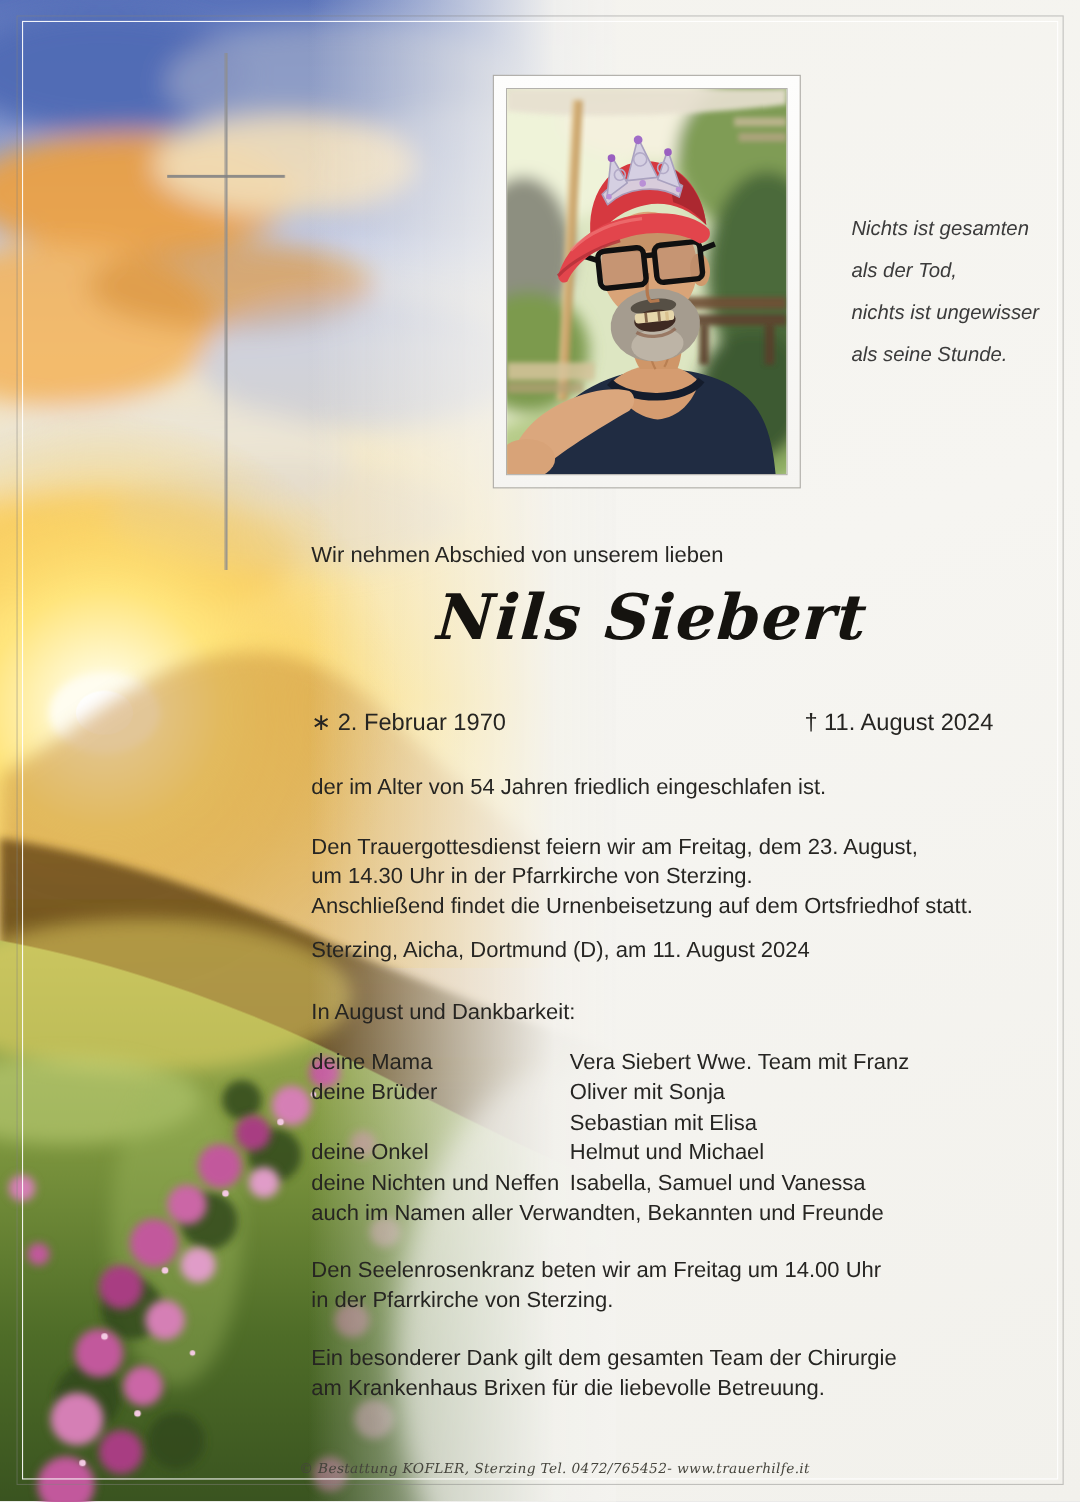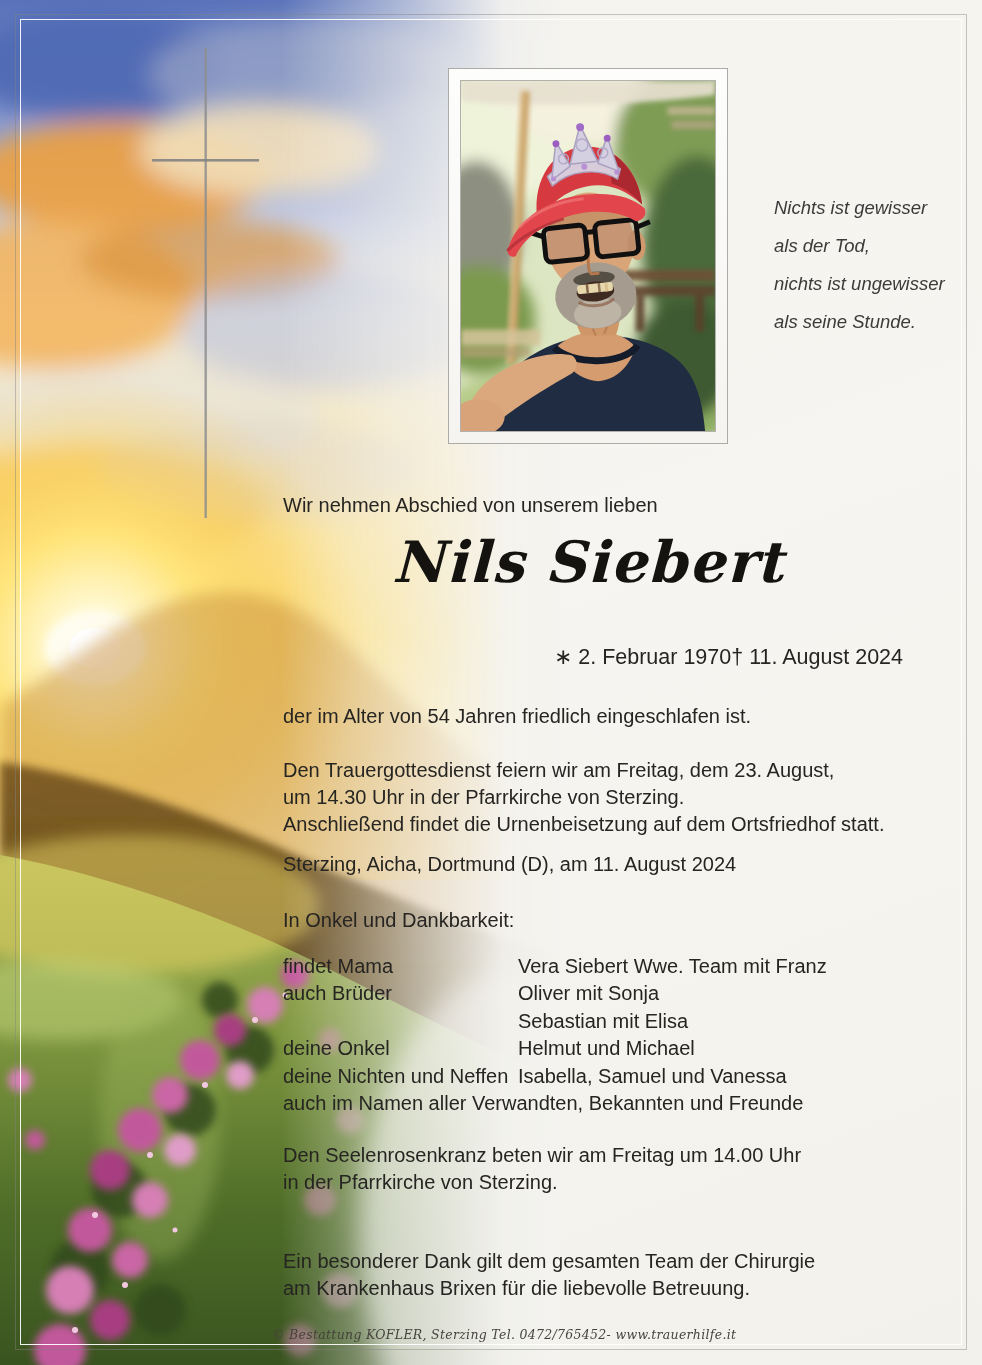--- a/index.html
+++ b/index.html
@@ -33,33 +33,33 @@
   
   .col{position:absolute;left:283px;top:0;width:620px;font-size:20px;line-height:27px;}
   .abs{position:absolute;left:0;}
   .intro{top:492px;}
   .name{
     top:548px;width:100%;text-align:center;
     font-family:"DejaVu Serif",serif;font-style:italic;font-weight:bold;
     font-size:57px;letter-spacing:1px;color:#15130f;
     transform:skewX(-4deg);
   }
-  .dates{top:644px;width:100%;display:flex;justify-content:flex-end;font-size:21.5px;}
+  .dates{top:644px;width:100%;display:flex;justify-content:space-between;font-size:21.5px;}
   .ageline{top:703px;}
   .service{top:757px;}
   .placedate{top:851px;font-weight:normal;}
   .gratitude{top:907px;}
   .family{top:953px;width:100%;}
   .frow{display:flex;line-height:27.4px;}
   .frel{width:235px;flex:0 0 235px;}
   .fnames{white-space:pre-wrap;}
   .b{font-weight:normal;}
   .closing{line-height:27.4px;}
   .rosary{top:1142px;}
-  .thanks{top:1248px;}
+  .thanks{top:1222px;}
   .footer{
     position:absolute;left:272px;top:1327px;width:560px;text-align:left;
     font-family:"DejaVu Serif",serif;font-style:italic;
     font-size:12.5px;color:#45443c;letter-spacing:.3px;
   }
 </style>
 </head>
 <body>
 
 <div class="page">
@@ -290,49 +290,49 @@
             <path d="M60,140 C80,124 104,118 128,118" stroke="#f4807e" stroke-width="3" fill="none" opacity="0.6"></path>
           </g>
           <path d="M0,352 C4,322 22,300 52,286 C74,276 96,272 112,276 C118,280 118,288 112,294 C84,310 48,332 26,352 Z" fill="#dba77d"></path>
           <ellipse cx="18" cy="338" rx="26" ry="18" fill="#d8a378"></ellipse>
         </g>
       </svg>
     </div>
   </div>
 
   <div class="quote">
-    <div>Nichts ist gewisser</div>
+    <div>Nichts ist gesamten</div>
     <div>als der Tod,</div>
     <div>nichts ist ungewisser</div>
     <div>als seine Stunde.</div>
   </div>
 
   <div class="col">
     <div class="abs intro">Wir nehmen Abschied von unserem lieben</div>
     <div class="abs name">Nils Siebert</div>
     <div class="abs dates">
       <span>∗ 2. Februar 1970</span>
       <span>† 11. August 2024</span>
     </div>
     <div class="abs ageline">der im Alter von 54 Jahren friedlich eingeschlafen ist.</div>
     <div class="abs service">
       <div>Den Trauergottesdienst feiern wir am Freitag, dem 23. August,</div>
       <div>um 14.30 Uhr in der Pfarrkirche von Sterzing.</div>
       <div>Anschließend findet die Urnenbeisetzung auf dem Ortsfriedhof statt.</div>
     </div>
     <div class="abs placedate">Sterzing, Aicha, Dortmund (D), am 11. August 2024</div>
-    <div class="abs gratitude">In Onkel und Dankbarkeit:</div>
+    <div class="abs gratitude">In August und Dankbarkeit:</div>
 
     <div class="abs family">
       <div class="frow">
-        <div class="frel">findet Mama</div>
+        <div class="frel">deine Mama</div>
         <div class="fnames"><span class="b">Vera Siebert</span><span> Wwe. </span><span class="b">Team</span><span> mit </span><span class="b">Franz</span></div>
       </div>
       <div class="frow">
-        <div class="frel">auch Brüder</div>
+        <div class="frel">deine Brüder</div>
         <div class="fnames"><span class="b">Oliver</span><span> mit </span><span class="b">Sonja</span></div>
       </div>
       <div class="frow">
         <div class="frel"></div>
         <div class="fnames"><span class="b">Sebastian</span><span> mit </span><span class="b">Elisa</span></div>
       </div>
       <div class="frow">
         <div class="frel">deine Onkel</div>
         <div class="fnames"><span class="b">Helmut</span><span> und </span><span class="b">Michael</span></div>
       </div>

